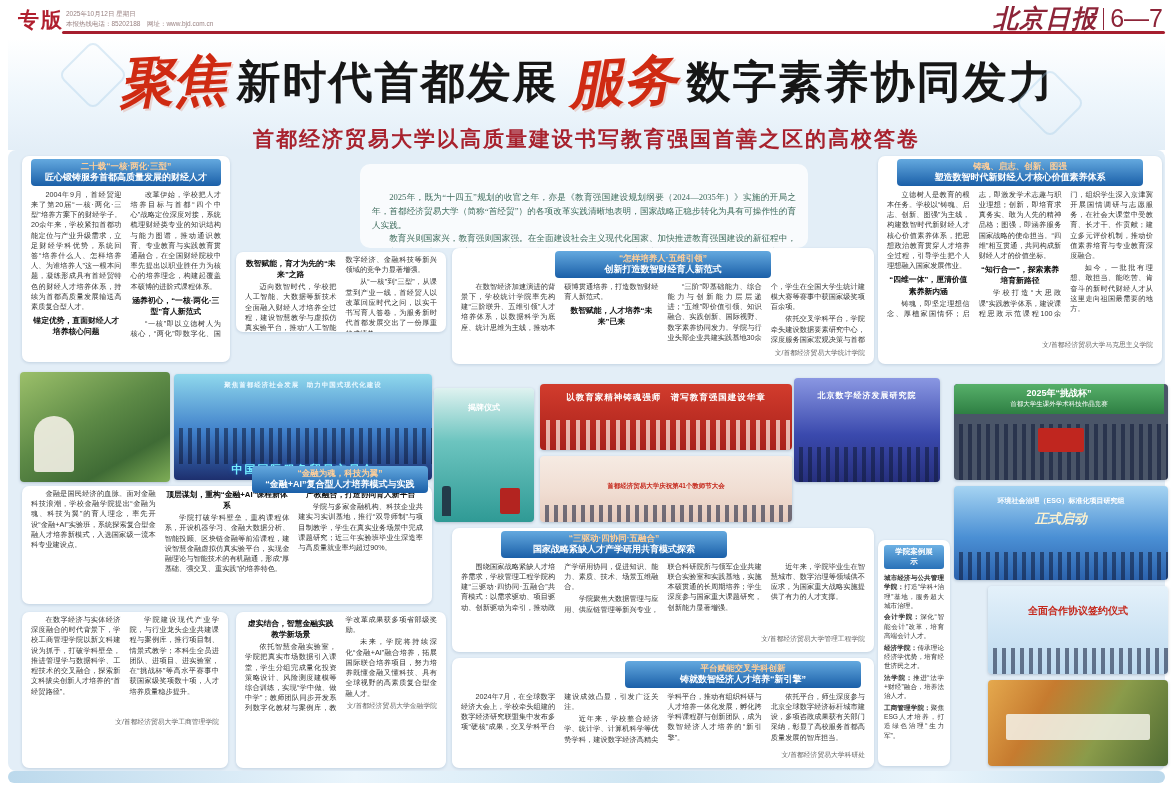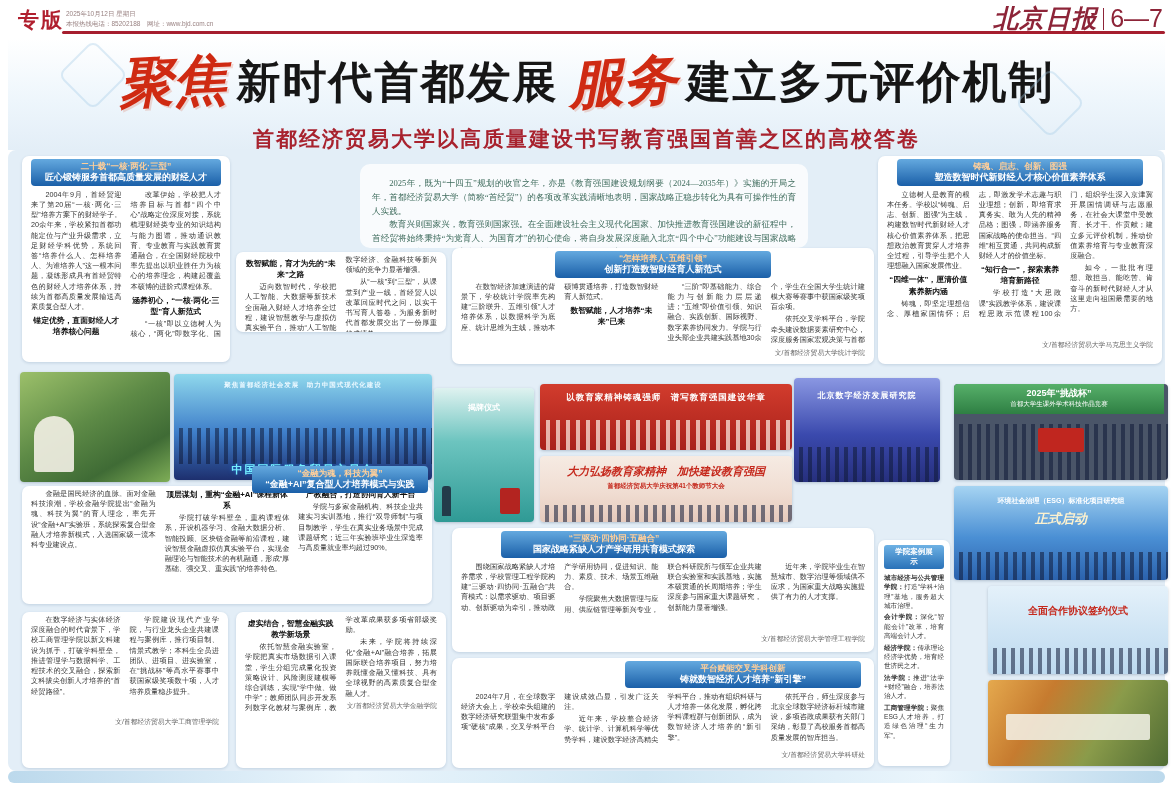--- a/index.html
+++ b/index.html
@@ -34,21 +34,21 @@
         padding:3px 9px;box-sizing:border-box;overflow:hidden;}
   .hdr2{background:linear-gradient(180deg,#64a9df 0%,#1a5fa8 100%);border-radius:4px;
         text-align:center;padding:2px 8px;line-height:1.3;margin:0 auto 4px auto;}
   .hl1{display:block;font-size:8.5px;font-weight:bold;color:#ffcf9a;}
   .hl2{display:block;font-size:9px;font-weight:bold;color:#ffffff;}
   .bodytext{font-size:7.2px;line-height:1.42;color:#333;text-align:justify;column-gap:9px;}
   .bodytext p{margin:0 0 2px 0;text-indent:2em;}
   .cols2{column-count:2;} .cols3{column-count:3;} .cols4{column-count:4;}
   .sub{font-size:7.8px;font-weight:bold;color:#111;text-align:center;text-indent:0!important;margin:3px 0 2px 0!important;}
   .byline{font-size:6.8px;color:#666;text-align:right;text-indent:0!important;margin-top:2px!important;}
-  .lede{background:rgba(255,255,255,.78);border-radius:10px;padding:13px 12px;box-sizing:border-box;
+  .lede{background:rgba(255,255,255,.78);border-radius:10px;padding:27px 12px;box-sizing:border-box;
         font-family:"Liberation Serif",serif;font-size:8.6px;line-height:1.6;color:#3e6b5c;text-align:justify;}
   .lede p{margin:0;text-indent:2em;}
   .pill{display:inline-block;background:linear-gradient(180deg,#6db1e4,#2a72b8);color:#fff;
         font-size:7.5px;font-weight:bold;padding:2px 8px;border-radius:3px;margin:0 auto 4px auto;}
 
   
   .photo{position:absolute;border-radius:4px;overflow:hidden;box-shadow:0 1px 3px rgba(30,60,90,.25);}
   .crowd{position:absolute;left:0;right:0;bottom:0;height:34%;
          background:repeating-linear-gradient(90deg,rgba(15,25,55,0) 0 5px,rgba(15,25,55,.55) 5px 9px);}
   .ph-text{position:absolute;left:0;right:0;text-align:center;color:#fff;font-weight:bold;}
@@ -94,21 +94,21 @@
     <span class="masthead">北京日报</span><span class="mastsep"></span><span class="pageno">6—7</span>
   </div>
 
   <div class="abs banner" style="left:8px;right:8px;top:38px;height:112px;">
     <div class="abs hexa" style="left:60px;top:12px;"></div>
     <div class="abs hexa" style="right:90px;top:40px;"></div>
     <div class="headline" style="margin-top:8px;">
       <span class="h-accent">聚焦</span>
       <span class="h-black">新时代首都发展</span>
       <span class="h-accent">服务</span>
-      <span class="h-black">建立多元评价机制</span>
+      <span class="h-black">数字素养协同发力</span>
     </div>
     <div class="subtitle" style="margin-top:6px;">首都经济贸易大学以高质量建设书写教育强国首善之区的高校答卷</div>
   </div>
 
   <div class="content">
 
     <div class="card" style="left:14px;top:6px;width:208px;height:206px;">
       <div class="hdr2">
         <span class="hl1">二十载“一核·两化·三型”</span>
         <span class="hl2">匠心锻铸服务首都高质量发展的财经人才</span>
@@ -182,21 +182,20 @@
       <div class="figure"></div>
       <div class="plaque"></div>
     </div>
 
     <div class="photo p-red1" style="left:532px;top:234px;width:252px;height:66px;">
       <div class="ph-text" style="top:8px;font-size:8.5px;letter-spacing:1px;">以教育家精神铸魂强师　谱写教育强国建设华章</div>
       <div class="crowd" style="height:45%;background:repeating-linear-gradient(90deg,rgba(255,255,255,0) 0 6px,rgba(255,240,230,.7) 6px 10px);"></div>
     </div>
 
     <div class="photo p-red2" style="left:532px;top:306px;width:252px;height:66px;">
-      <div class="ph-text callig" style="top:8px;font-size:11px;color:#c5281c;">大力弘扬教育家精神　加快建设教育强国</div>
       <div class="ph-text" style="top:26px;font-size:6.5px;color:#c5281c;">首都经济贸易大学庆祝第41个教师节大会</div>
       <div class="crowd" style="height:26%;"></div>
     </div>
 
     <div class="photo p-inst" style="left:786px;top:228px;width:146px;height:104px;">
       <div class="ph-text" style="top:12px;font-size:8px;letter-spacing:1px;">北京数字经济发展研究院</div>
       <div class="crowd"></div>
     </div>
 
     <div class="photo p-chal" style="left:946px;top:234px;width:214px;height:96px;">

